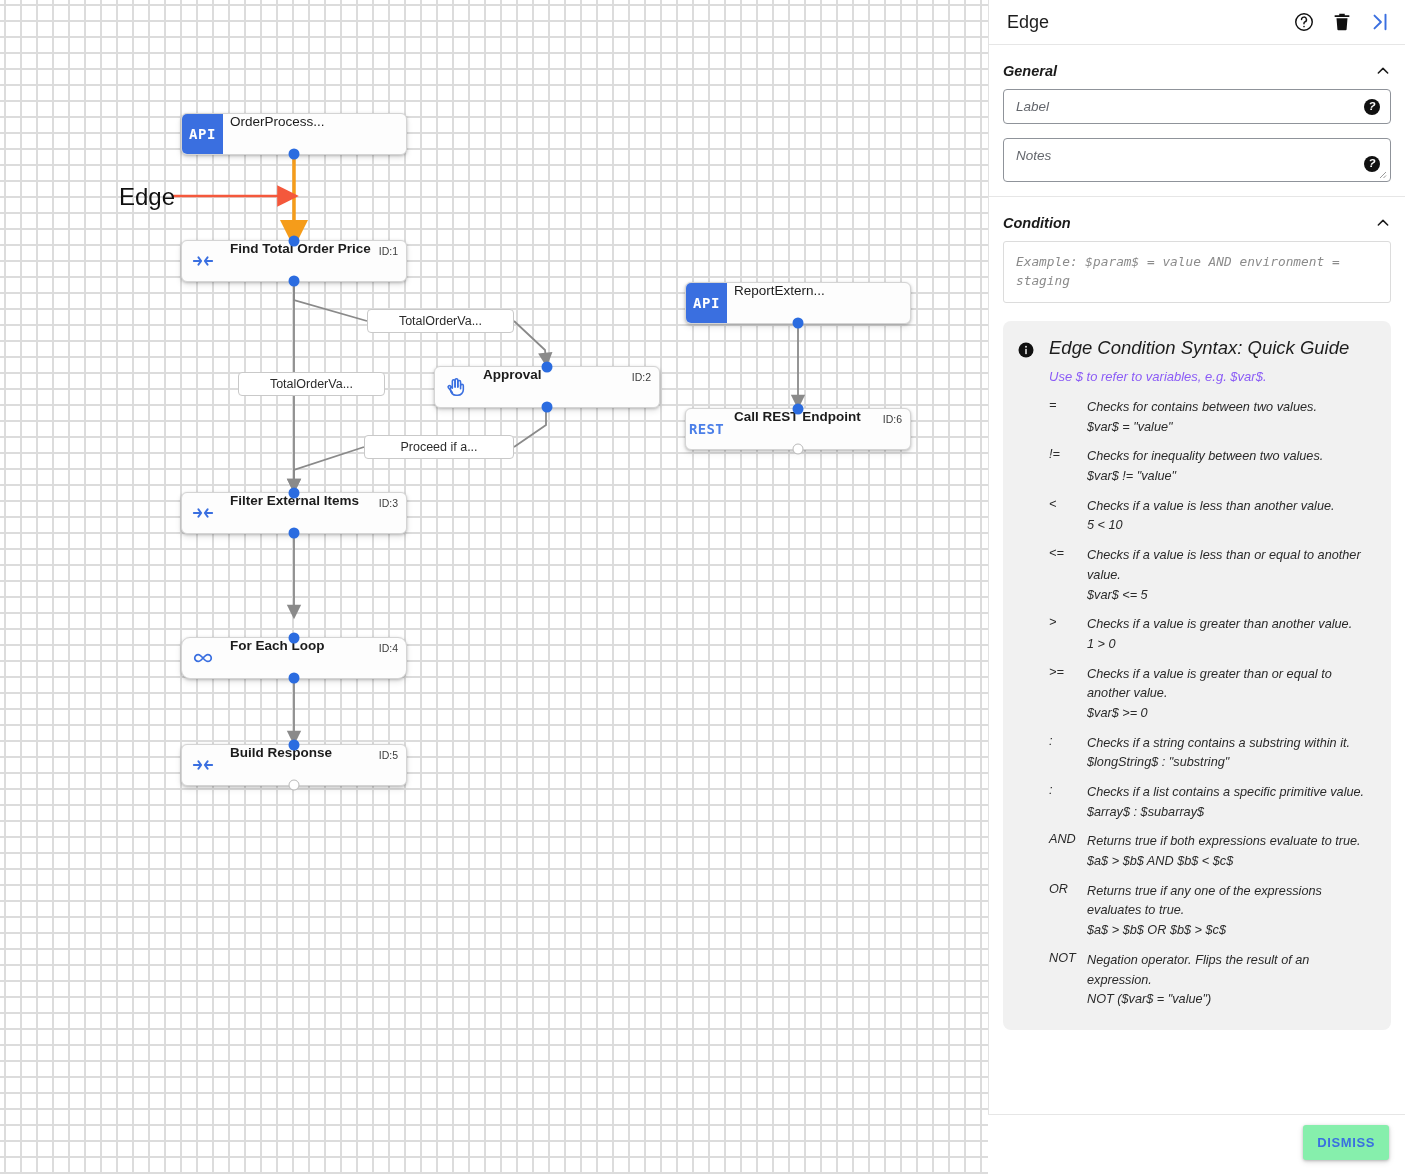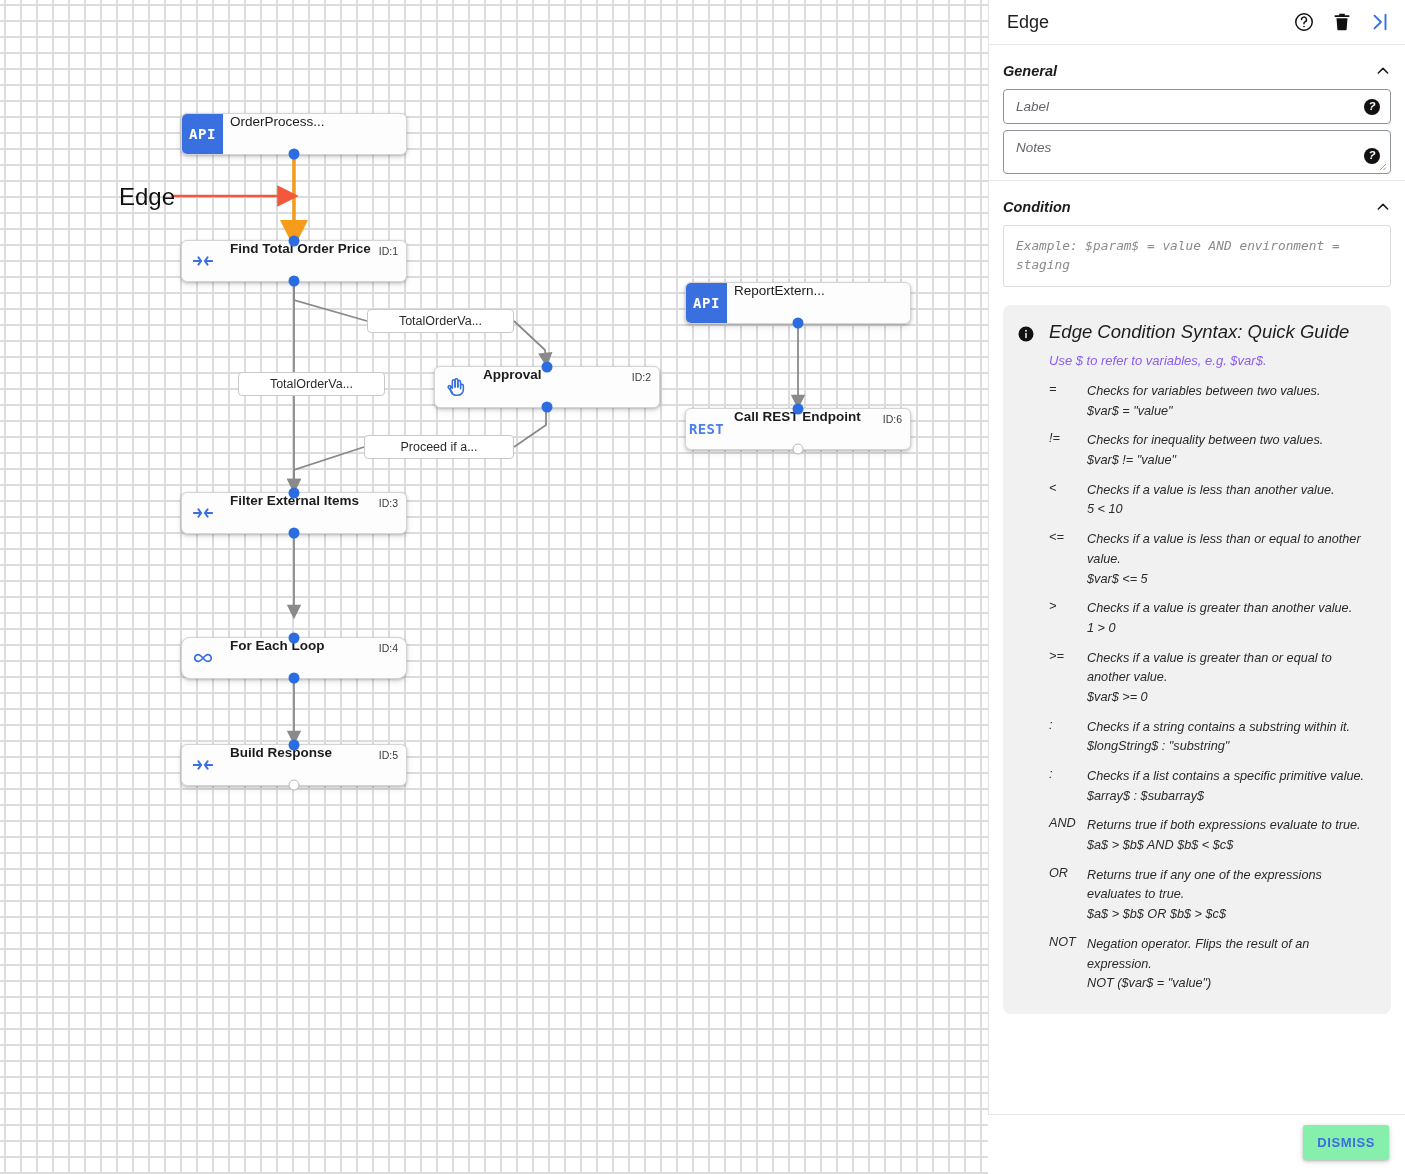--- a/index.html
+++ b/index.html
@@ -133,21 +133,21 @@
   .section-head .stitle {
     font-size: 14.5px; font-weight: 700; color: #1b1b1b; flex: 1;
   }
   .chev { width: 16px; height: 16px; }
 
   .field {
     position: relative;
     border: 1px solid #8f939a;
     border-radius: 4px;
     background: #fff;
-    margin-bottom: 6px;
+    margin-bottom: 14px;
   }
   .field.single { height: 35px; display:flex; align-items:center; }
   .field.multi  { height: 44px; }
   .field .ftext {
     font-size: 13.5px; color: #63666c;
     padding: 0 36px 0 12px;
   }
   .field.multi .ftext { padding-top: 9px; display:block; }
   .qmark {
     position: absolute; right: 10px;
@@ -418,21 +418,21 @@
               <rect x="11" y="10.5" width="2" height="7" fill="#f1f1f1"></rect>
               <circle cx="12" cy="7.6" r="1.25" fill="#f1f1f1"></circle>
             </svg>
           </div>
           <div class="gbody">
             <h3>Edge Condition Syntax: Quick Guide</h3>
             <p class="gsub">Use $ to refer to variables, e.g. $var$.</p>
 
             <div class="op-row">
               <div class="op-key">=</div>
-              <div class="op-desc"><span>Checks for variables between two values.</span><br><span class="op-ex">$var$ = "value"</span></div>
+              <div class="op-desc"><span>Checks for contains between two values.</span><br><span class="op-ex">$var$ = "value"</span></div>
             </div>
             <div class="op-row">
               <div class="op-key">!=</div>
               <div class="op-desc"><span>Checks for inequality between two values.</span><br><span class="op-ex">$var$ != "value"</span></div>
             </div>
             <div class="op-row">
               <div class="op-key">&lt;</div>
               <div class="op-desc"><span>Checks if a value is less than another value.</span><br><span class="op-ex">5 &lt; 10</span></div>
             </div>
             <div class="op-row">

